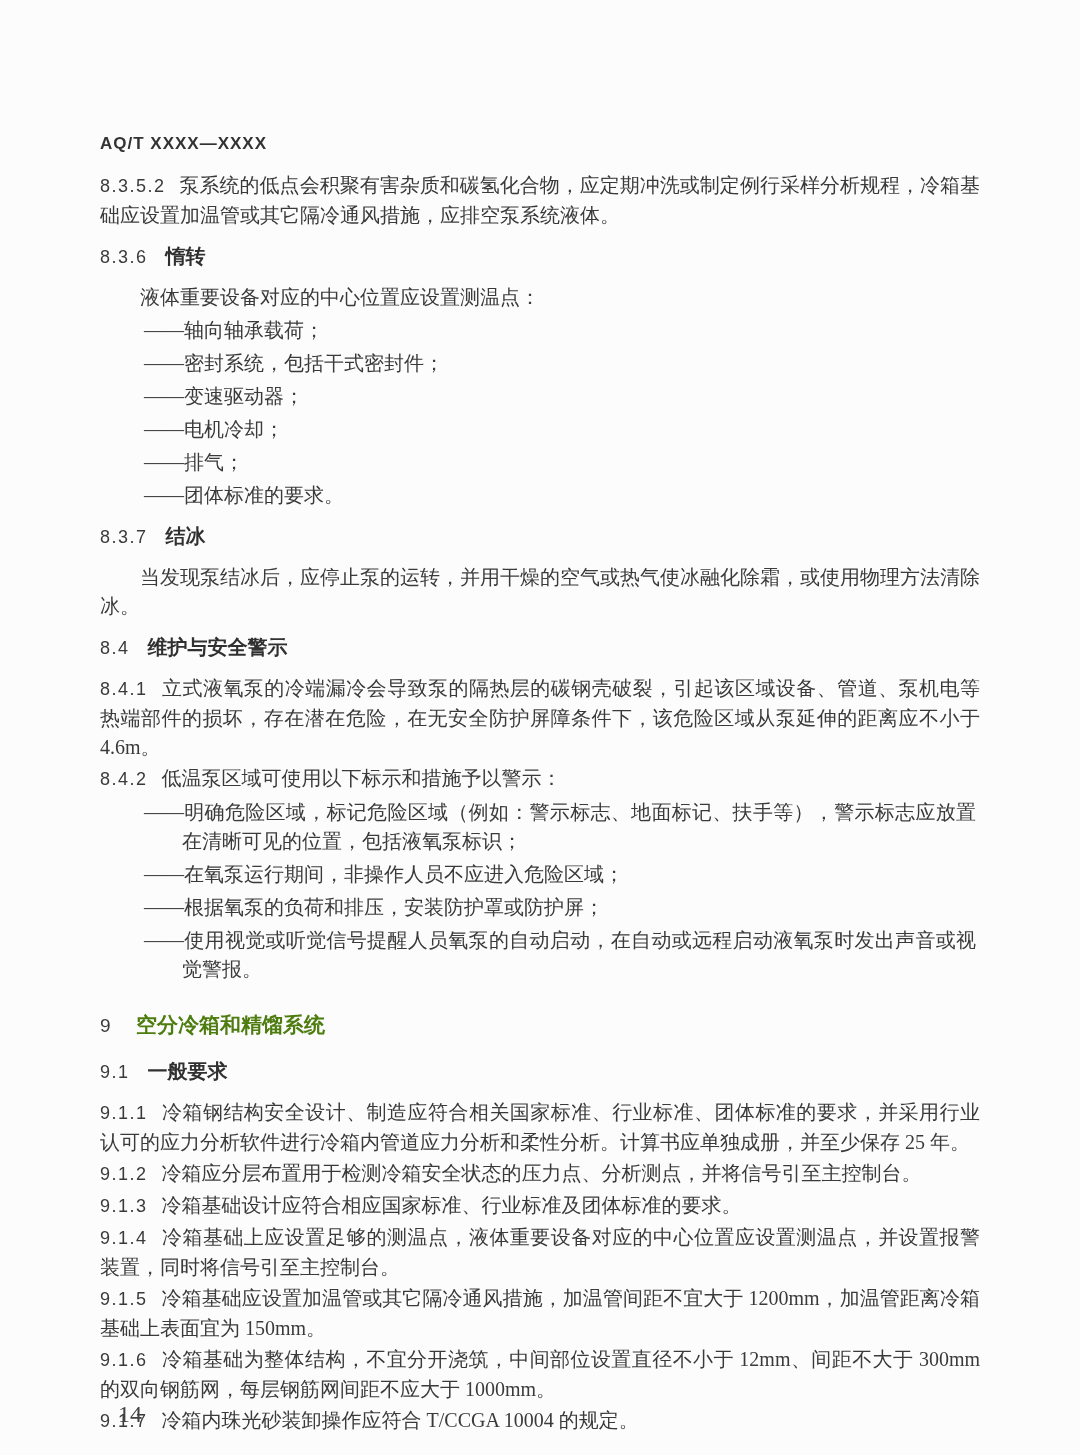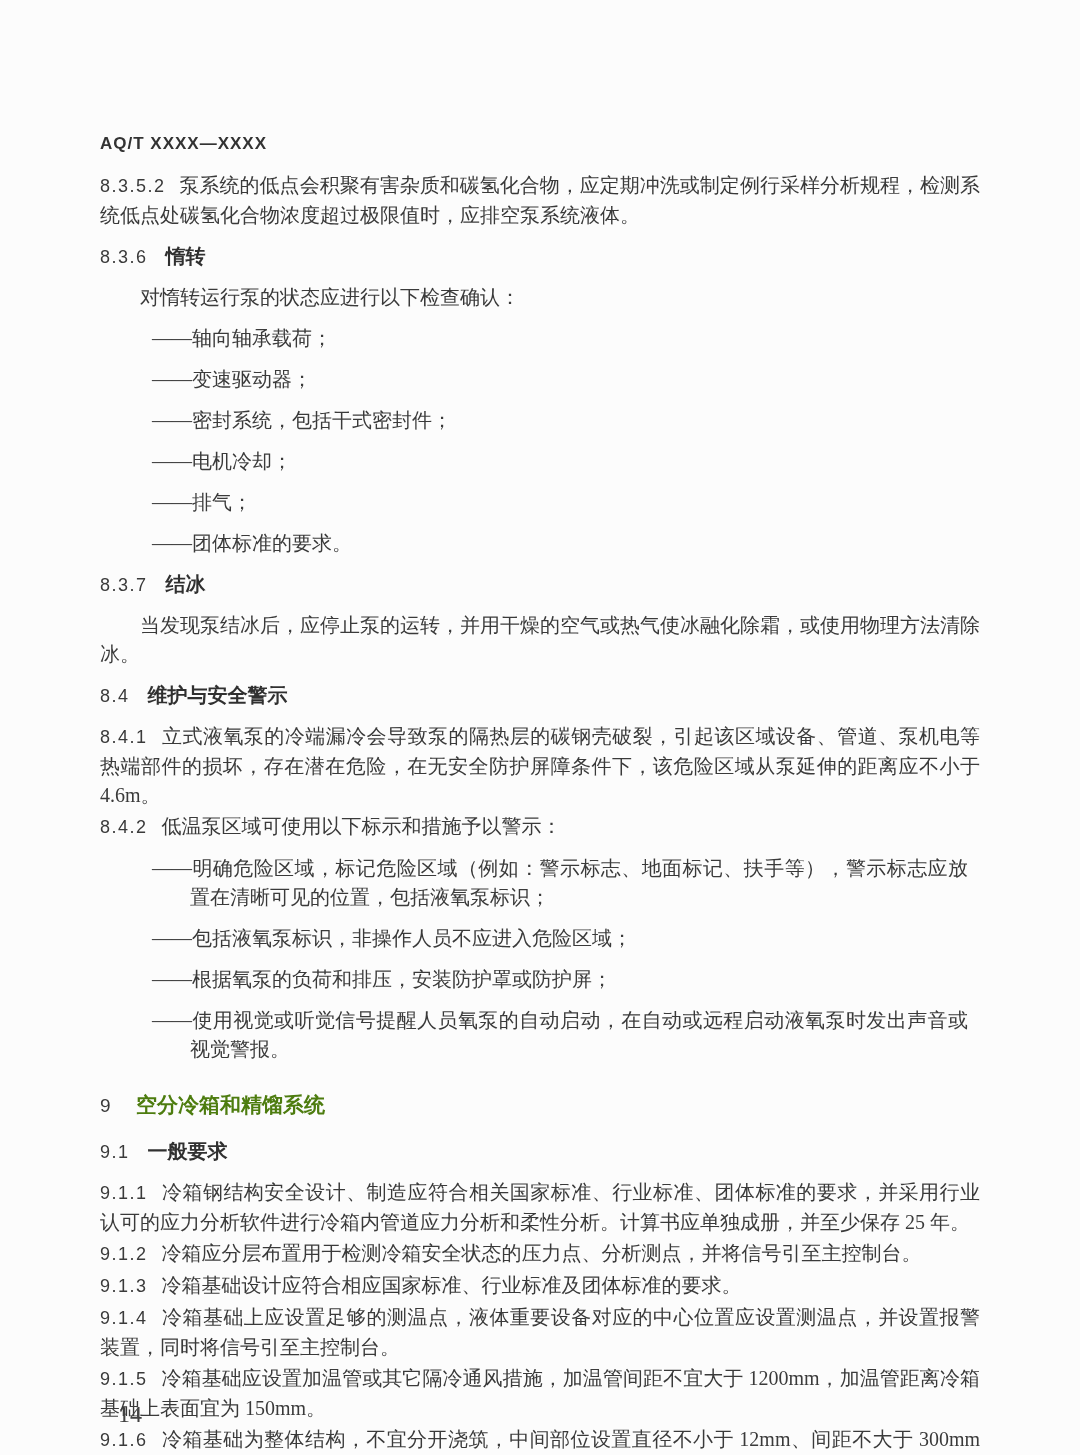--- a/index.html
+++ b/index.html
@@ -31,21 +31,21 @@
   .doc-body {
     margin-top: 16px;
     font-size: 20px;
     line-height: 29px;
     text-align: justify;
     color: #3a3a3a;
   }
   .block { margin: 0; }
   .numbered { margin: 2px 0; }
   .indent   { margin: 2px 0; text-indent: 40px; }
-  .dash     { margin: 12px; padding-left: 78px; text-indent: -38px; }
+  .dash     { margin: 4px; padding-left: 78px; text-indent: -38px; }
   .num {
     font-family: "Liberation Sans", "DejaVu Sans", sans-serif;
     font-size: 18px;
     letter-spacing: 1.5px;
     margin-right: 14px;
     color: #3a3a3a;
     white-space: nowrap;
   }
   .heading { margin: 12px 0 11px; }
   .heading .num { margin-right: 18px; }
@@ -76,36 +76,36 @@
 </head>
 <body>
 
 <div class="page">
   <header class="doc-header">
     <span>AQ/T XXXX—XXXX</span>
   </header>
 
   <main class="doc-body">
     <div>
-        <div class="block numbered"><span class="num">8.3.5.2</span><span class="txt">泵系统的低点会积聚有害杂质和碳氢化合物，应定期冲洗或制定例行采样分析规程，检测系统低点处碳氢化合物浓度超过极限值时，应排空泵系统液体。</span></div>
+        <div class="block numbered"><span class="num">8.3.5.2</span><span class="txt">泵系统的低点会积聚有害杂质和碳氢化合物，应定期冲洗或制定例行采样分析规程，冷箱基础应设置加温管或其它隔冷通风措施，应排空泵系统液体。</span></div>
         <div class="block heading"><span class="num">8.3.6</span><span class="txt">惰转</span></div>
-        <div class="block indent"><span class="txt">对惰转运行泵的状态应进行以下检查确认：</span></div>
+        <div class="block indent"><span class="txt">液体重要设备对应的中心位置应设置测温点：</span></div>
         <div class="block dash"><span class="txt">——轴向轴承载荷；</span></div>
+        <div class="block dash"><span class="txt">——密封系统，包括干式密封件；</span></div>
         <div class="block dash"><span class="txt">——变速驱动器；</span></div>
-        <div class="block dash"><span class="txt">——密封系统，包括干式密封件；</span></div>
         <div class="block dash"><span class="txt">——电机冷却；</span></div>
         <div class="block dash"><span class="txt">——排气；</span></div>
         <div class="block dash"><span class="txt">——团体标准的要求。</span></div>
         <div class="block heading"><span class="num">8.3.7</span><span class="txt">结冰</span></div>
         <div class="block indent"><span class="txt">当发现泵结冰后，应停止泵的运转，并用干燥的空气或热气使冰融化除霜，或使用物理方法清除冰。</span></div>
         <div class="block heading"><span class="num">8.4</span><span class="txt">维护与安全警示</span></div>
         <div class="block numbered"><span class="num">8.4.1</span><span class="txt">立式液氧泵的冷端漏冷会导致泵的隔热层的碳钢壳破裂，引起该区域设备、管道、泵机电等热端部件的损坏，存在潜在危险，在无安全防护屏障条件下，该危险区域从泵延伸的距离应不小于 4.6m。</span></div>
         <div class="block numbered"><span class="num">8.4.2</span><span class="txt">低温泵区域可使用以下标示和措施予以警示：</span></div>
         <div class="block dash"><span class="txt">——明确危险区域，标记危险区域（例如：警示标志、地面标记、扶手等），警示标志应放置在清晰可见的位置，包括液氧泵标识；</span></div>
-        <div class="block dash"><span class="txt">——包括液氧泵标识，非操作人员不应进入危险区域；</span></div>
+        <div class="block dash"><span class="txt">——在氧泵运行期间，非操作人员不应进入危险区域；</span></div>
         <div class="block dash"><span class="txt">——根据氧泵的负荷和排压，安装防护罩或防护屏；</span></div>
         <div class="block dash"><span class="txt">——使用视觉或听觉信号提醒人员氧泵的自动启动，在自动或远程启动液氧泵时发出声音或视觉警报。</span></div>
         <div class="block chapter"><span class="num">9</span><span class="txt">空分冷箱和精馏系统</span></div>
         <div class="block heading"><span class="num">9.1</span><span class="txt">一般要求</span></div>
         <div class="block numbered"><span class="num">9.1.1</span><span class="txt">冷箱钢结构安全设计、制造应符合相关国家标准、行业标准、团体标准的要求，并采用行业认可的应力分析软件进行冷箱内管道应力分析和柔性分析。计算书应单独成册，并至少保存 25 年。</span></div>
         <div class="block numbered"><span class="num">9.1.2</span><span class="txt">冷箱应分层布置用于检测冷箱安全状态的压力点、分析测点，并将信号引至主控制台。</span></div>
         <div class="block numbered"><span class="num">9.1.3</span><span class="txt">冷箱基础设计应符合相应国家标准、行业标准及团体标准的要求。</span></div>
         <div class="block numbered"><span class="num">9.1.4</span><span class="txt">冷箱基础上应设置足够的测温点，液体重要设备对应的中心位置应设置测温点，并设置报警装置，同时将信号引至主控制台。</span></div>
         <div class="block numbered"><span class="num">9.1.5</span><span class="txt">冷箱基础应设置加温管或其它隔冷通风措施，加温管间距不宜大于 1200mm，加温管距离冷箱基础上表面宜为 150mm。</span></div>
         <div class="block numbered"><span class="num">9.1.6</span><span class="txt">冷箱基础为整体结构，不宜分开浇筑，中间部位设置直径不小于 12mm、间距不大于 300mm 的双向钢筋网，每层钢筋网间距不应大于 1000mm。</span></div>

